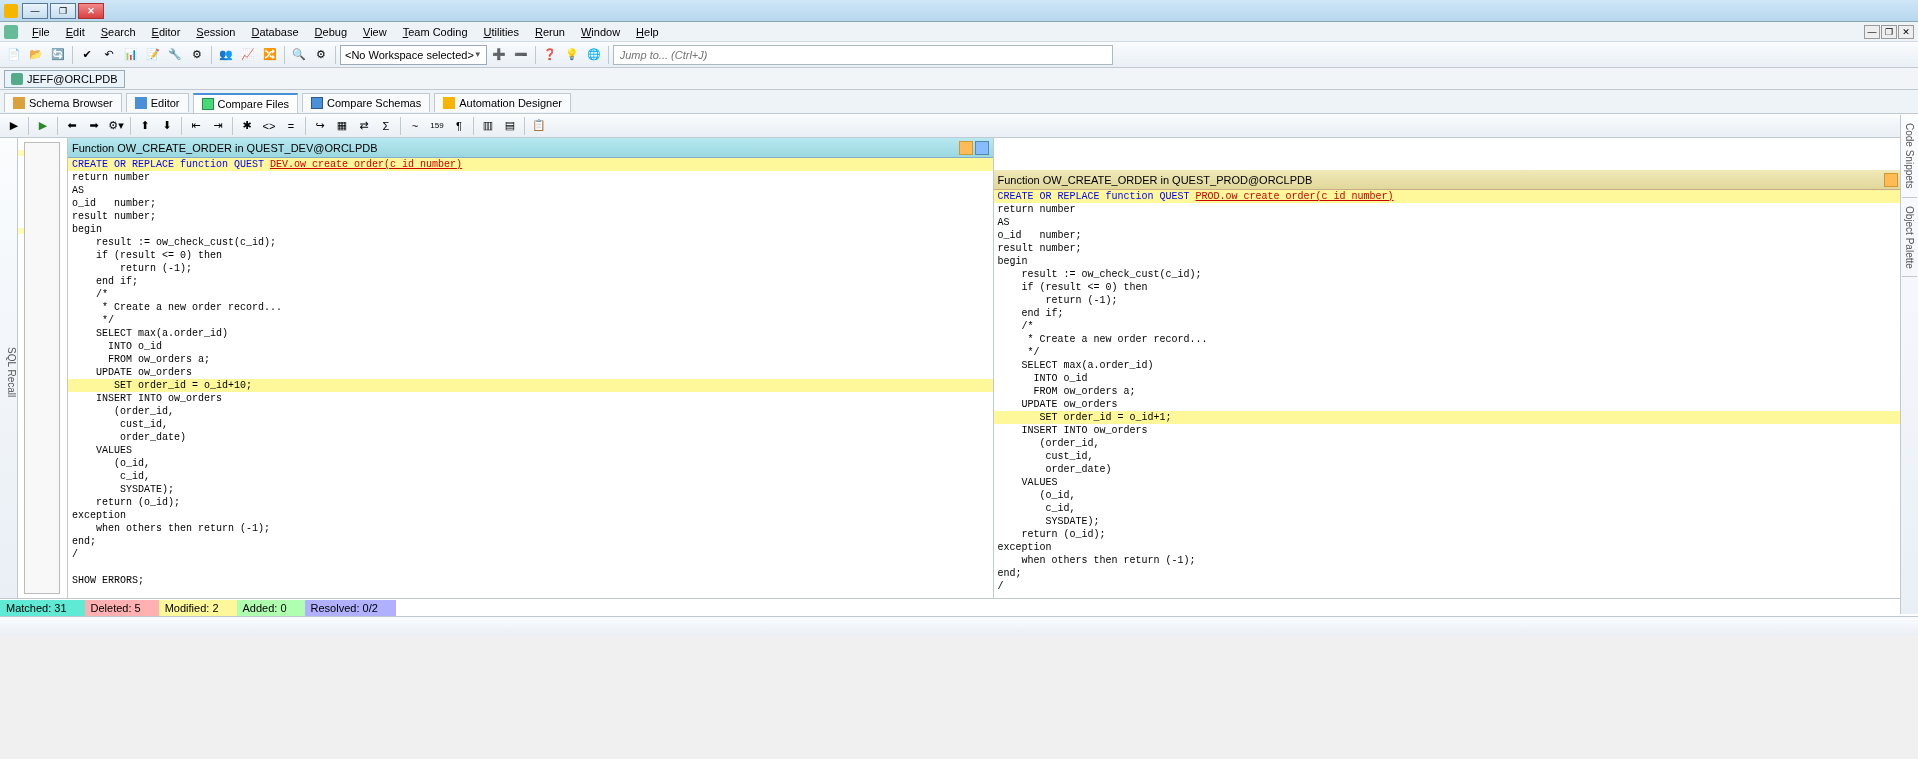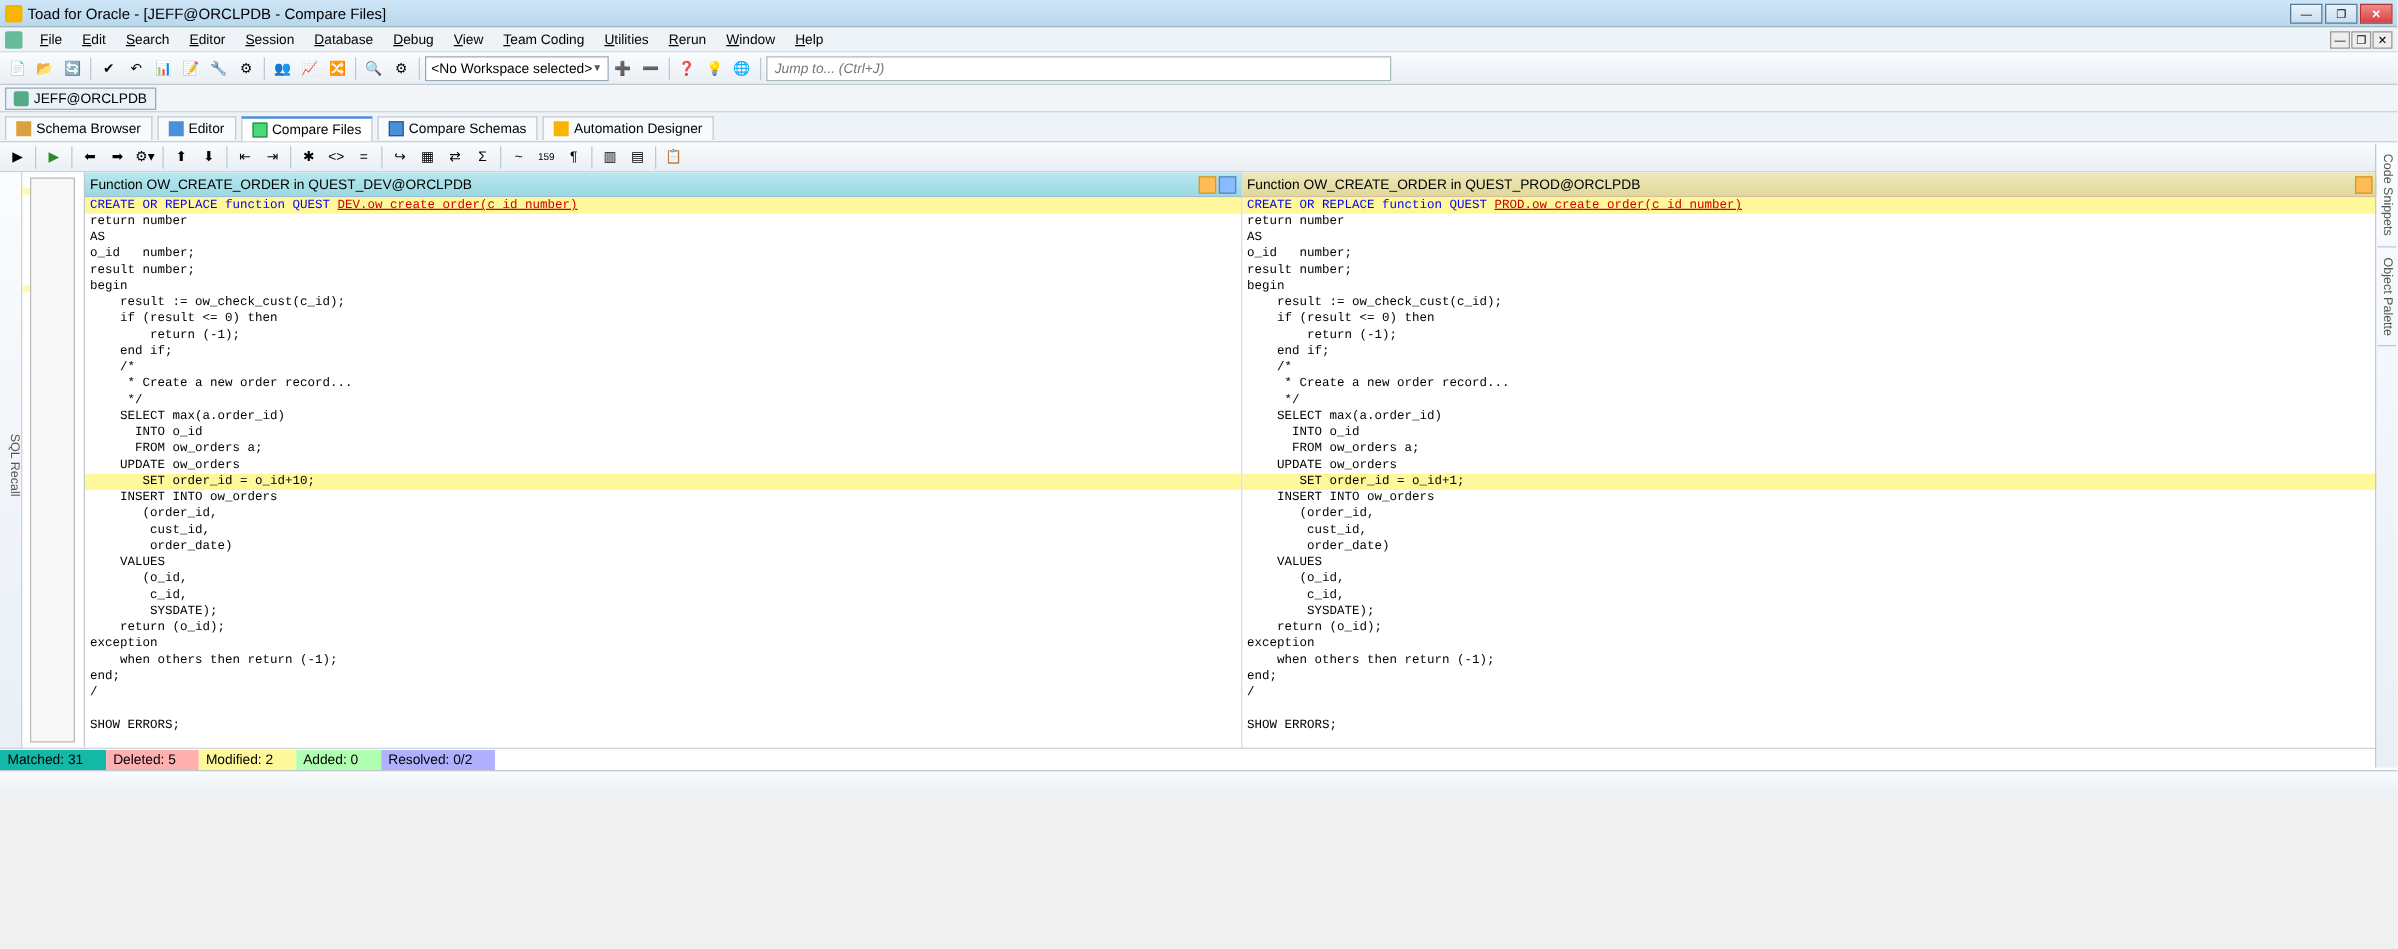--- a/index.html
+++ b/index.html
@@ -49,55 +49,54 @@
 .cmptoolbar { height: 24px; background: linear-gradient(#fafcfe,#e9eff5); border-bottom: 1px solid #c0c8d0; display:flex; align-items:center; padding:0 4px; gap:2px; }
 .tbtn.play { color:#2a8a2a; }
 
 
 .compare-area { display:flex; height: 460px; background:#fff; }
 .leftgutter { width: 18px; background: linear-gradient(#fafcfe,#e9eff5); border-right:1px solid #c0c8d0; display:flex; align-items:flex-start; justify-content:center; writing-mode: vertical-rl; font-size:10px; color:#555; padding-top:8px; }
 .overview { width: 50px; background:#fff; border-right:1px solid #c0c8d0; position:relative; }
 .overview .ovbar { position:absolute; left:6px; width:36px; border:1px solid #bbb; background:#f8f8f8; top:4px; bottom:4px; }
 .overview .ovmark { position:absolute; left:0; width:6px; height:6px; background:#fffbb0; }
 .pane { flex:1; display:flex; flex-direction:column; border-right:1px solid #c0c8d0; }
-.pane:last-child { border-right:none; }
+.pane:last-child { border-right:none;margin-top:32px; }
 .pane-head { height:20px; background: linear-gradient(#b8e8f0,#9ad8e0); border-bottom:1px solid #8ac; display:flex; align-items:center; padding:0 4px; font-size:11px; }
 .pane-head.right { background: linear-gradient(#f0e8b8,#e0d89a); border-bottom-color:#ca8; }
 .pane-head .phicons { margin-left:auto; display:flex; gap:2px; }
 .pane-head .phicon { width:14px; height:14px; background:#fb5; border:1px solid #c93; cursor:pointer; }
 .pane-body { flex:1; overflow:auto; background:#fff; font-family:"Courier New",monospace; font-size:10px; line-height:13px; white-space:pre; color:#000; }
 .codeline { padding: 0 4px; height:13px; }
 .hl-diff-header { background:#fff89a; }
 .hl-diff-header .kw { color:#0000ff; }
 .hl-diff-header .red { color:#cc0000; text-decoration:underline; }
 .hl-diff { background:#fff89a; }
 .kw { color:#000080; }
 
 
 .rightrail { position:absolute; right:0; top:115px; bottom:145px; width:18px; background:linear-gradient(#fafcfe,#e9eff5); border-left:1px solid #c0c8d0; display:flex; flex-direction:column; align-items:center; }
 .rtab { writing-mode: vertical-rl; padding:8px 2px; font-size:10px; color:#555; border-bottom:1px solid #c0c8d0; cursor:pointer; }
 
 
 .diffstatus { height:18px; background:#fff; border-top:1px solid #c0c8d0; display:flex; align-items:center; font-size:11px; }
 .ds { padding:1px 18px 1px 6px; height:16px; display:flex; align-items:center; }
-.ds.matched { background:#14b8a6; color:#000; }
+.ds.matched { background:#5eead4; color:#000; }
 .ds.deleted { background:#ffb0b0; color:#000; }
 .ds.modified { background:#fff89a; color:#000; }
 .ds.added { background:#b0ffb0; color:#000; }
 .ds.resolved { background:#b0b0ff; color:#000; }
 
 
 .statusbar { height:20px; background:linear-gradient(#fafcfe,#e9eff5); border-top:1px solid #c0c8d0; }
 </style>
 </head>
 <body>
 
 <div class="titlebar">
   <span class="icon-app"></span>
-  <span class="title">Toad for Oracle - [JEFF@ORCLPDB - Compare Files]</span>
   <div class="winbtns">
     <div class="winbtn">—</div>
     <div class="winbtn">❐</div>
     <div class="winbtn close">✕</div>
   </div>
 </div>
 
 <div class="menubar">
   <span class="mdi-icon"></span>
   <div id="menu-items" style="display:flex;">

